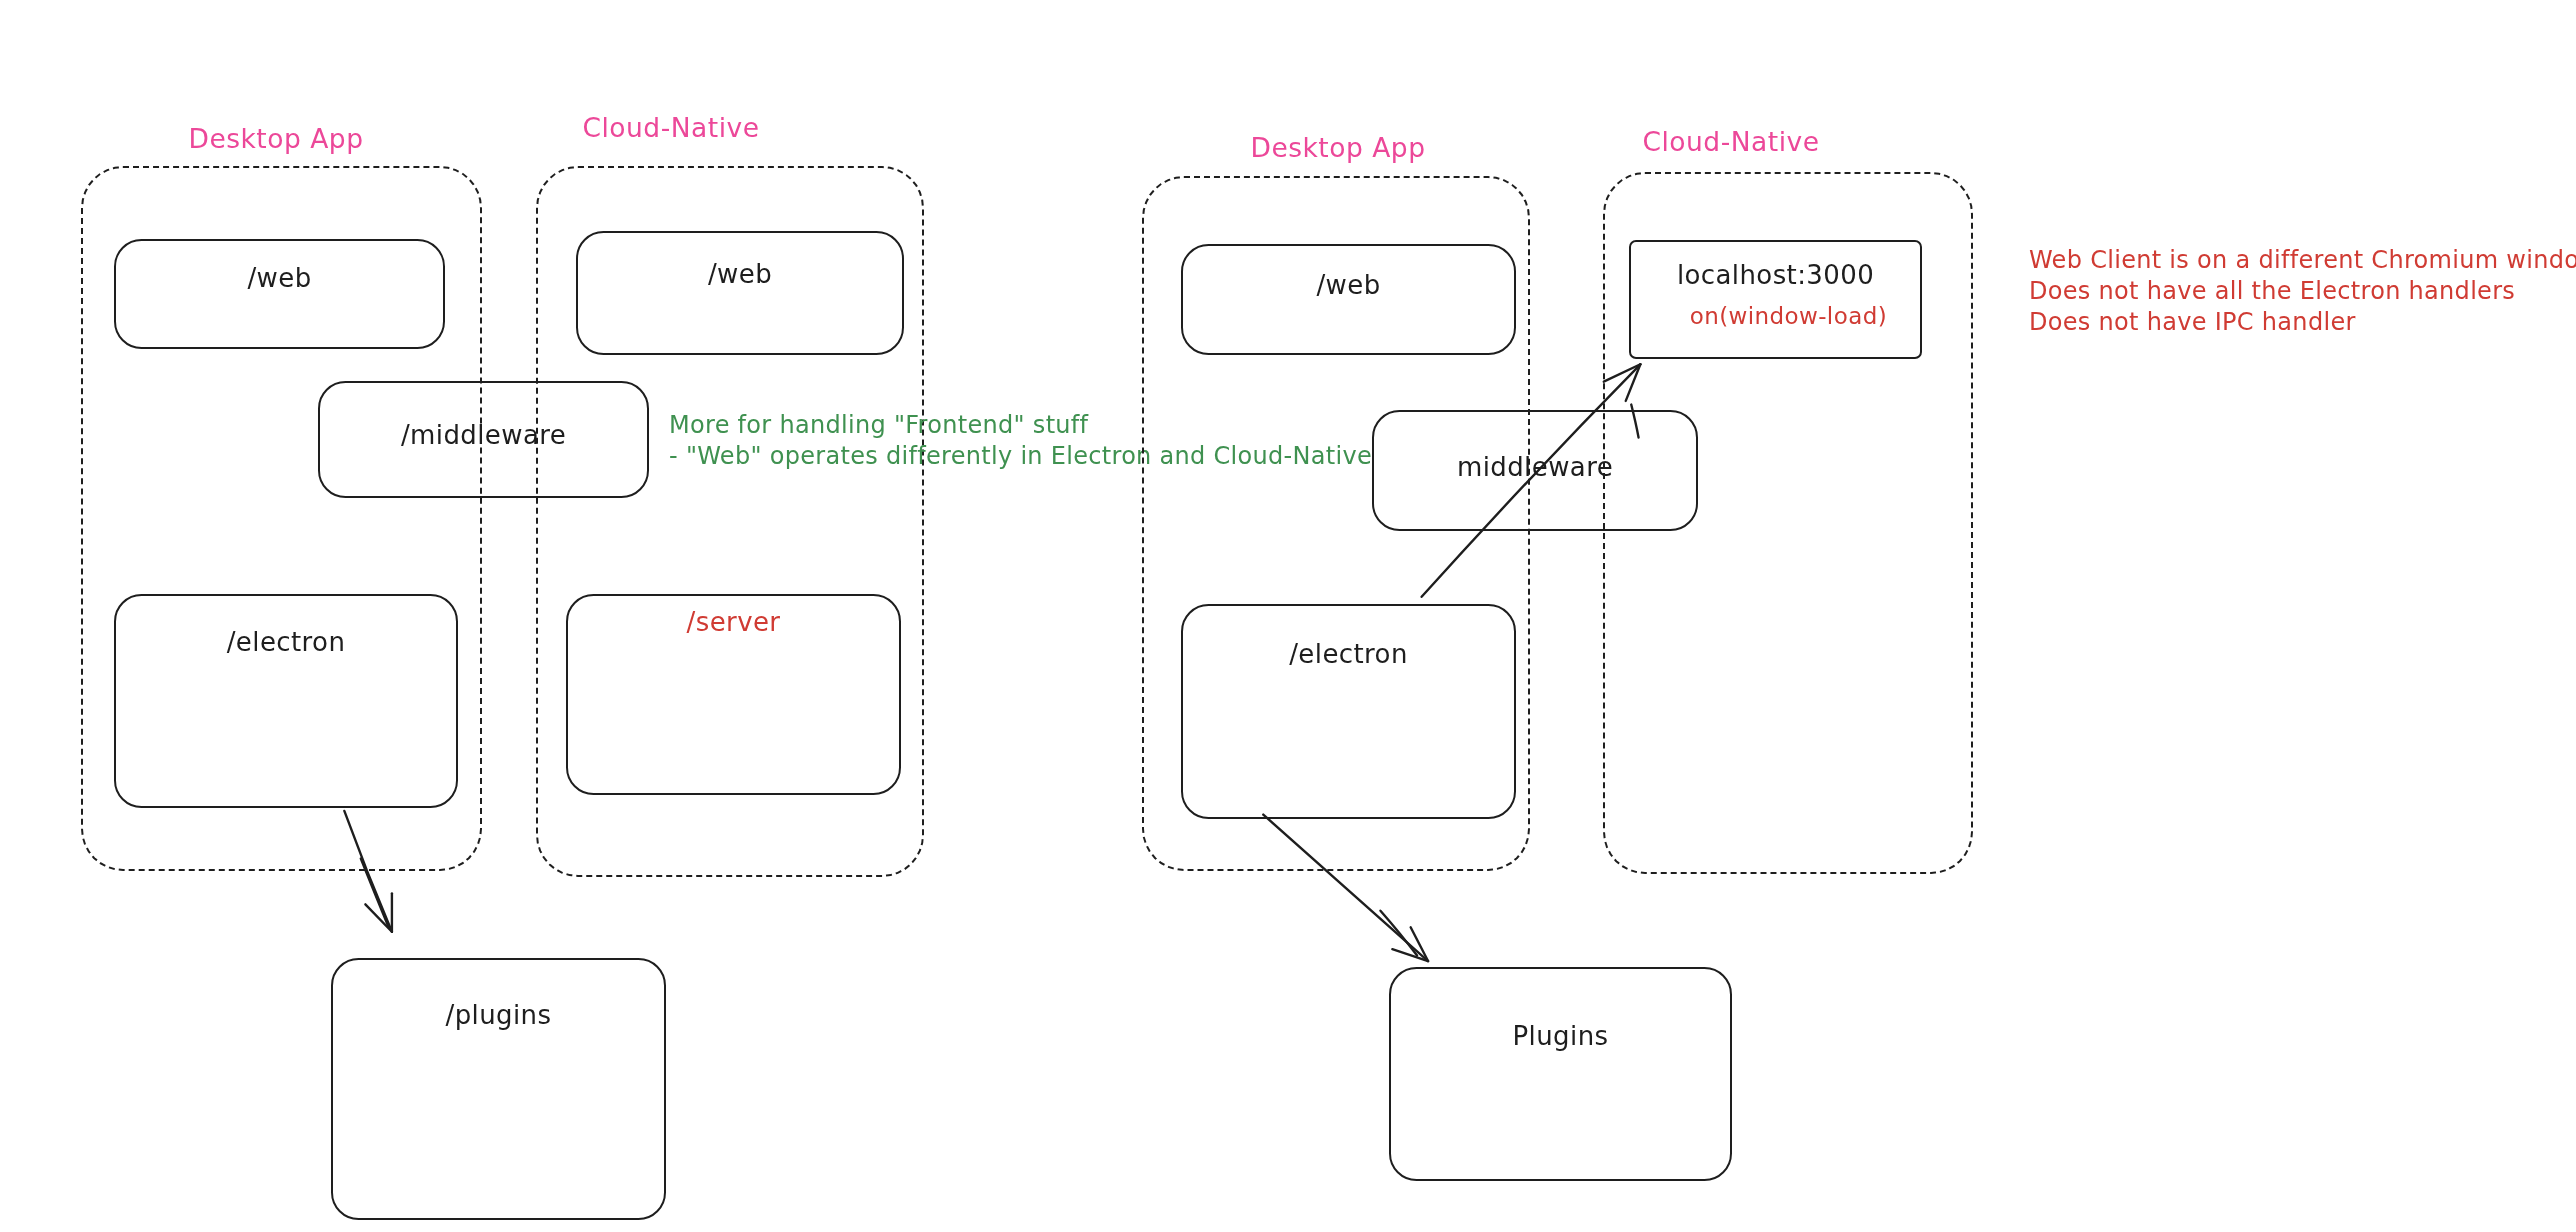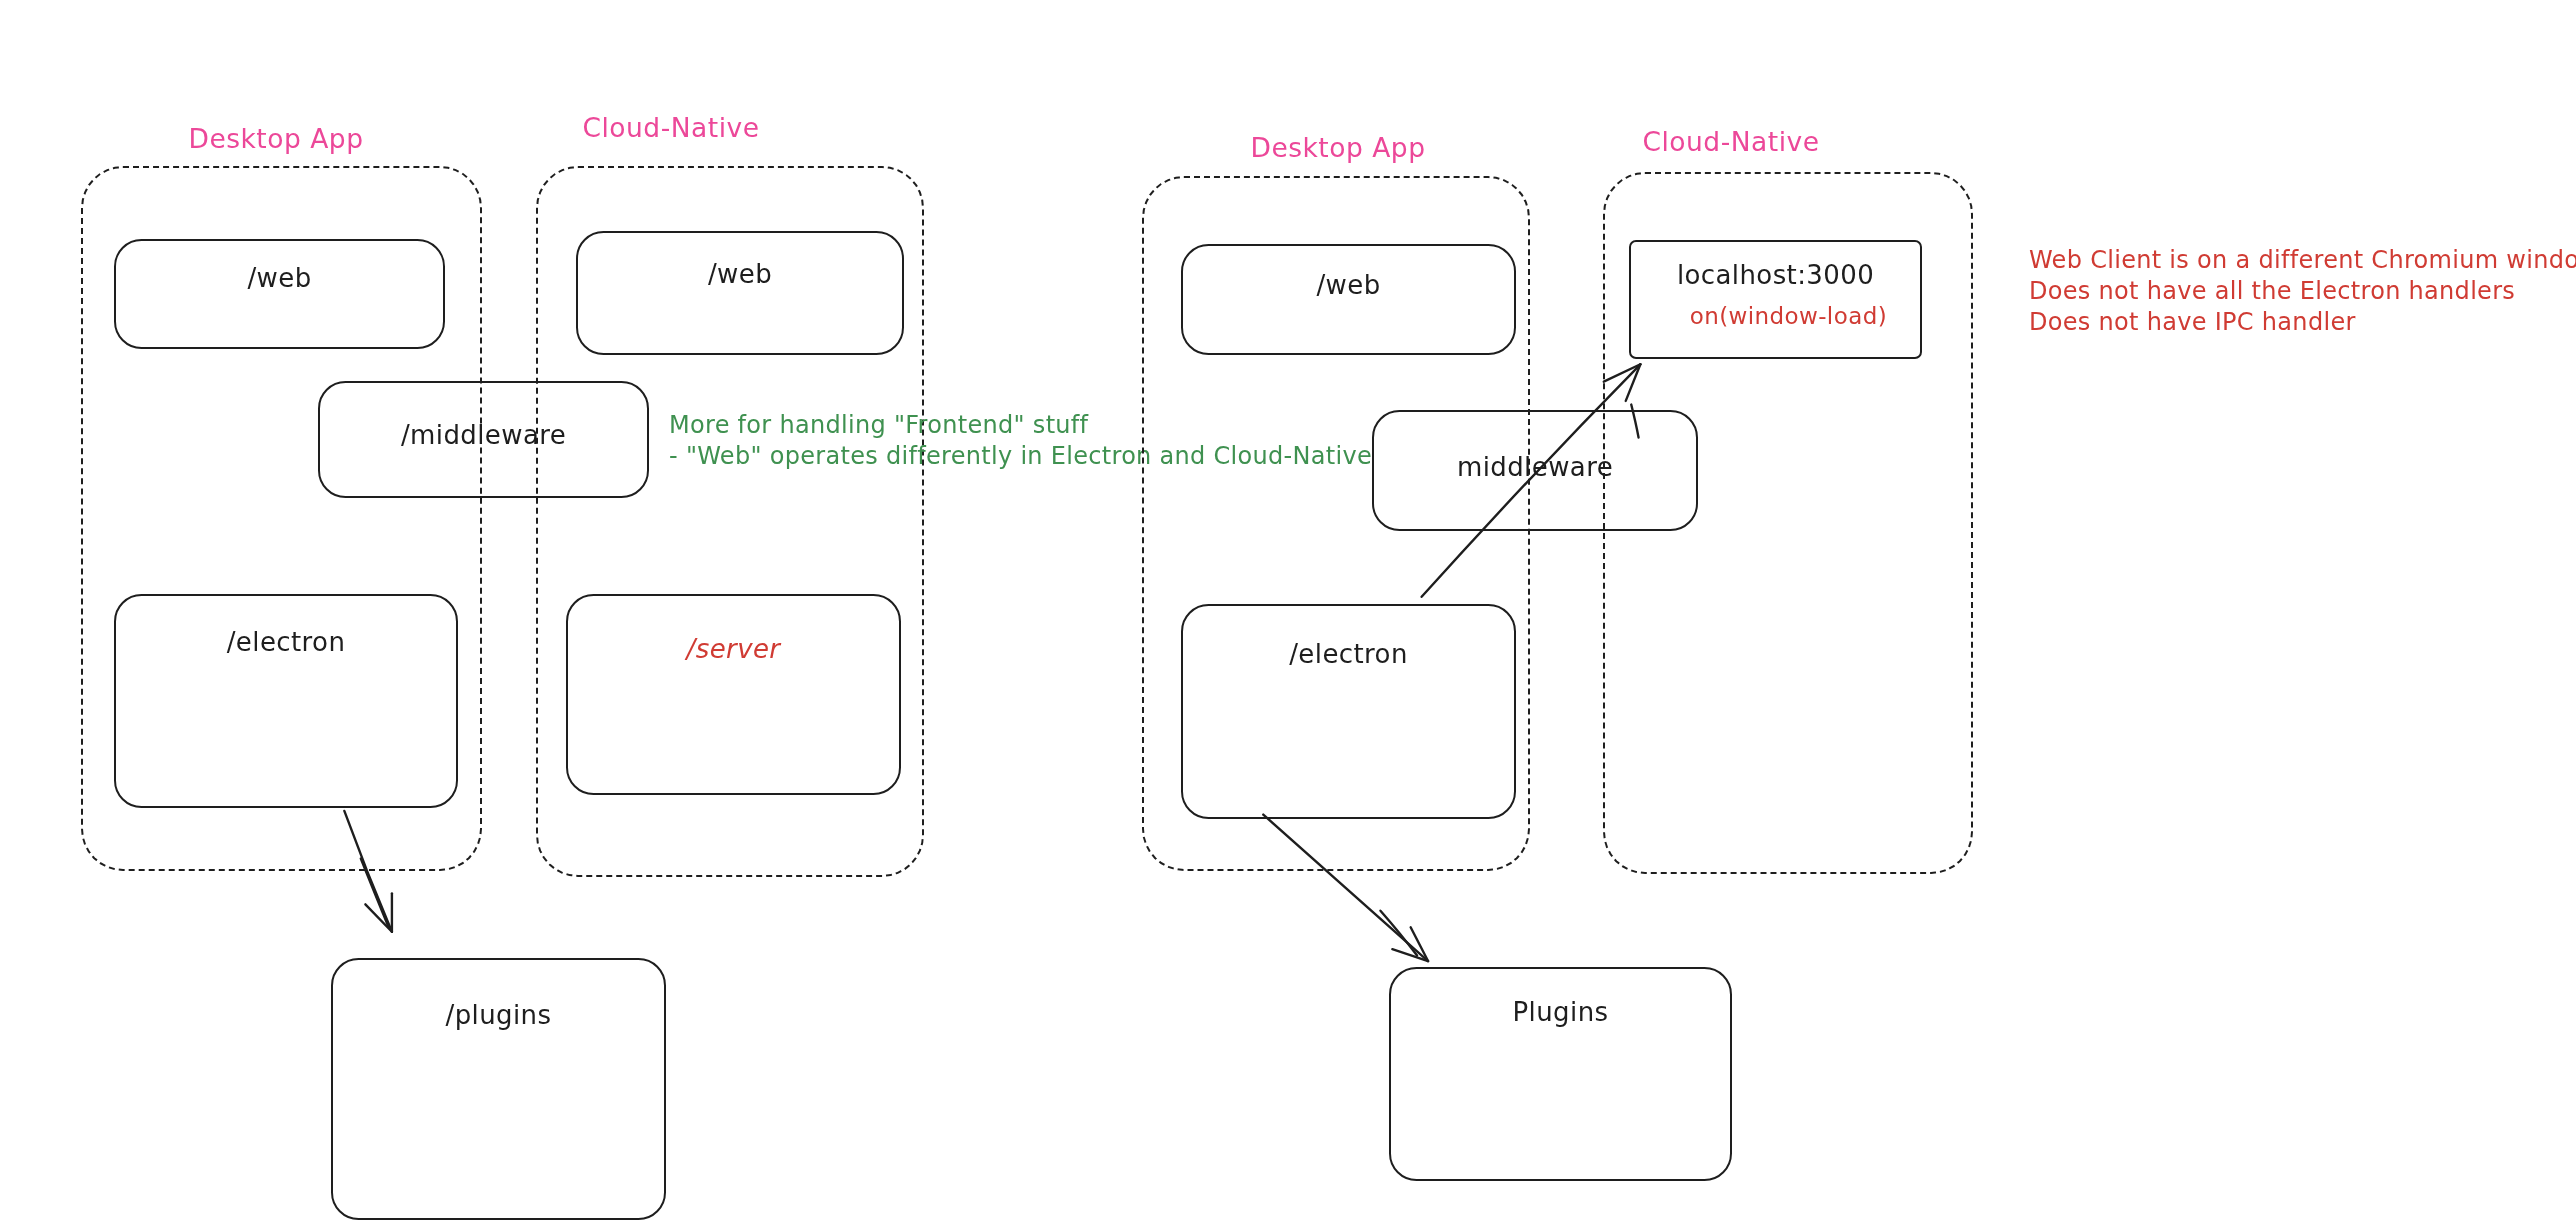--- a/index.html
+++ b/index.html
@@ -52,21 +52,21 @@
 
   <div class="box" style="left:318px;top:381px;width:331px;height:117px;">
     <div class="box-label" style="padding-top:37px;">/middleware</div>
   </div>
 
   <div class="box" style="left:114px;top:594px;width:344px;height:214px;">
     <div class="box-label" style="padding-top:31px;">/electron</div>
   </div>
 
   <div class="box" style="left:566px;top:594px;width:335px;height:201px;">
-    <div class="box-label red-text" style="padding-top:38px;font-style:italic;">/server</div>
+    <div class="box-label red-text" style="padding-top:11px;">/server</div>
   </div>
 
   <div class="box" style="left:331px;top:958px;width:335px;height:262px;">
     <div class="box-label" style="padding-top:40px;">/plugins</div>
   </div>
 
   <div class="note note-green" style="left:669px;top:410px;">
     <div>More for handling "Frontend" stuff</div>
     <div>- "Web" operates differently in Electron and Cloud-Native</div>
   </div>
@@ -88,21 +88,21 @@
 
   <div class="box" style="left:1372px;top:410px;width:326px;height:121px;">
     <div class="box-label" style="padding-top:40px;">middleware</div>
   </div>
 
   <div class="box" style="left:1181px;top:604px;width:335px;height:215px;">
     <div class="box-label" style="padding-top:33px;">/electron</div>
   </div>
 
   <div class="box" style="left:1389px;top:967px;width:343px;height:214px;">
-    <div class="box-label" style="padding-top:28px;">Plugins</div>
+    <div class="box-label" style="padding-top:52px;">Plugins</div>
   </div>
 
   <div class="note note-red" style="left:2029px;top:245px;">
     <div>Web Client is on a different Chromium window</div>
     <div>Does not have all the Electron handlers</div>
     <div>Does not have IPC handler</div>
   </div>
 
   <svg class="arrows" viewBox="0 0 2814 1346">
 

